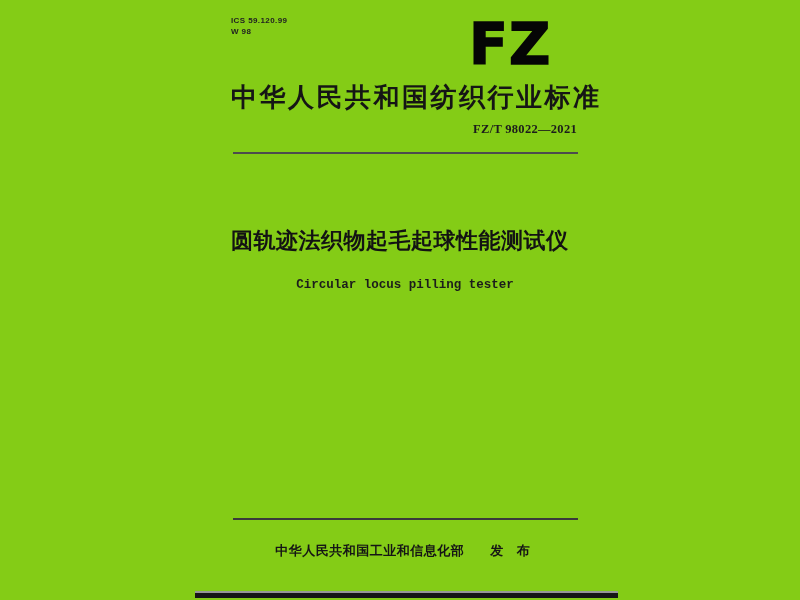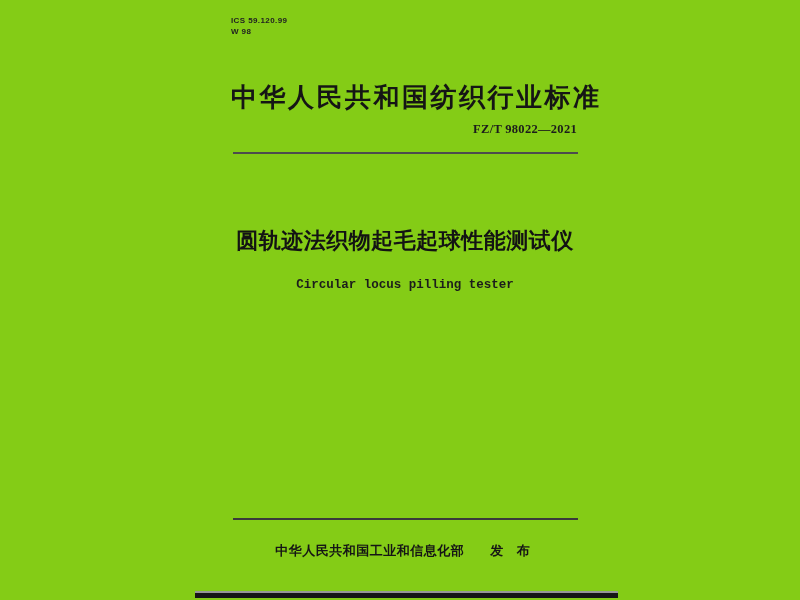--- a/index.html
+++ b/index.html
@@ -68,21 +68,20 @@
     height: 2px;
     background: #4d4d4d;
   }
   .rule-top { top: 152px; }
   .rule-bottom { top: 518px; background: #3a3a3a; }
   .title-zh {
     position: absolute;
     left: 231px;
     top: 227px;
     width: 348px;
-    text-align: center;
     font-size: 22px;
     line-height: 27px;
     font-weight: bold;
     letter-spacing: 0.5px;
     white-space: nowrap;
     color: #131313;
   }
   .title-en {
     position: absolute;
     left: 231px;
@@ -135,20 +134,21 @@
 </head>
 <body>
 
 <div class="page">
 
   <div class="ics-block">
     <div>ICS 59.120.99</div>
     <div>W 98</div>
   </div>
 
+  <div class="fz-logo">FZ</div>
 
   <div class="category-title">中华人民共和国纺织行业标准</div>
 
   <div class="standard-number">FZ/T 98022—2021</div>
 
   <div class="rule rule-top"></div>
 
   <div class="title-zh">圆轨迹法织物起毛起球性能测试仪</div>
 
   <div class="title-en">Circular locus pilling tester</div>

